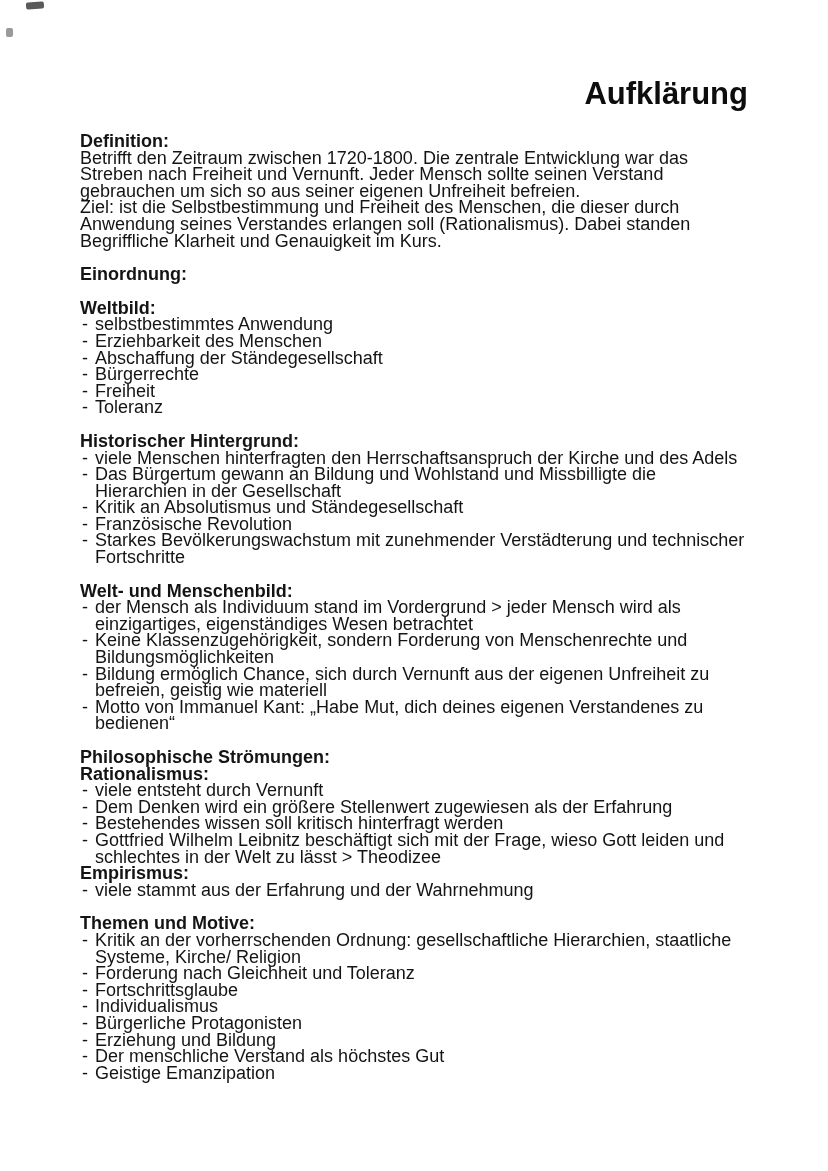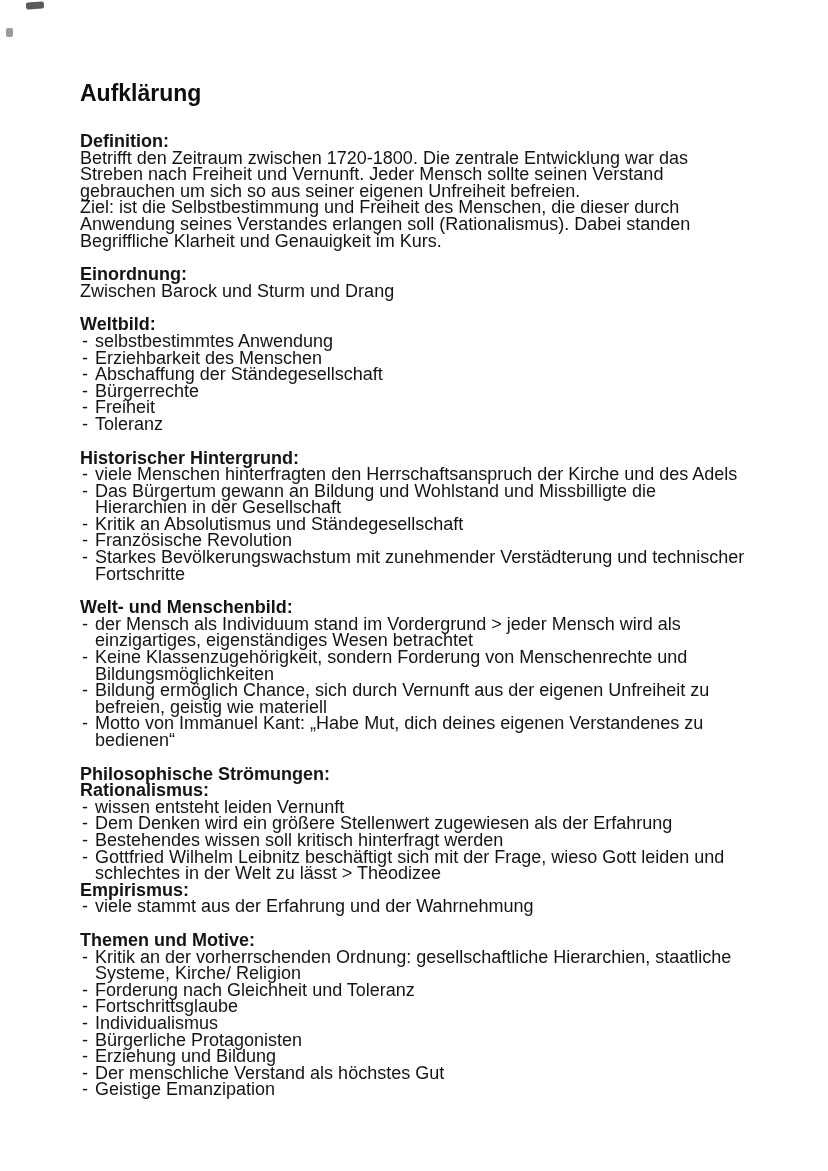--- a/index.html
+++ b/index.html
@@ -31,22 +31,22 @@
     border-radius: 2px;
   }
   .page {
     position: absolute;
     left: 80px;
     top: 80px;
     width: 668px;
   }
   .doc-title {
     margin: 0 0 26px 0;
-    text-align: left;
-    font-size: 23px;
+    text-align: right;
+    font-size: 31px;
     font-weight: bold;
     line-height: 27px;
     color: #0d0d0d;
   }
   .sections {
     font-size: 18px;
     line-height: 16.6px;
   }
   .section {
     margin: 0 0 17px 0;
@@ -88,21 +88,20 @@
 <div class="page">
   <h1 class="doc-title">Aufklärung</h1>
   <div class="sections">
       <section class="section">
         <div class="heading">Definition:</div>
         <p class="para"><span>Betrifft den Zeitraum zwischen </span><span class="b">1720-1800</span><span>. Die zentrale Entwicklung war das Streben nach </span><span class="b">Freiheit</span><span> und </span><span class="b">Vernunft.</span><span> Jeder Mensch sollte seinen Verstand gebrauchen um sich so aus seiner eigenen Unfreiheit befreien.</span></p>
         <p class="para"><span class="b">Ziel:</span><span> ist die Selbstbestimmung und Freiheit des Menschen, die dieser durch Anwendung seines Verstandes erlangen soll (Rationalismus). Dabei standen Begriffliche Klarheit und Genauigkeit im Kurs.</span></p>
       </section>
       <section class="section">
         <div class="heading">Einordnung:</div>
-        <p class="para"><span>Zwischen Barock und Sturm und Drang</span></p>
       </section>
       <section class="section">
         <div class="heading">Weltbild:</div>
         <ul class="bullets">
           <li>
             <span class="marker">-</span>
             <span class="btext">selbstbestimmtes Anwendung</span>
           </li>
           <li>
             <span class="marker">-</span>
@@ -171,21 +170,21 @@
             <span class="btext">Motto von Immanuel Kant: „Habe Mut, dich deines eigenen Verstandenes zu bedienen“</span>
           </li>
         </ul>
       </section>
       <section class="section">
         <div class="heading">Philosophische Strömungen:</div>
         <div class="heading">Rationalismus:</div>
         <ul class="bullets">
           <li>
             <span class="marker">-</span>
-            <span class="btext">wissen entsteht leiden Vernunft</span>
+            <span class="btext">viele entsteht durch Vernunft</span>
           </li>
           <li>
             <span class="marker">-</span>
             <span class="btext">Dem Denken wird ein größere Stellenwert zugewiesen als der Erfahrung</span>
           </li>
           <li>
             <span class="marker">-</span>
             <span class="btext">Bestehendes wissen soll kritisch hinterfragt werden</span>
           </li>
           <li>

